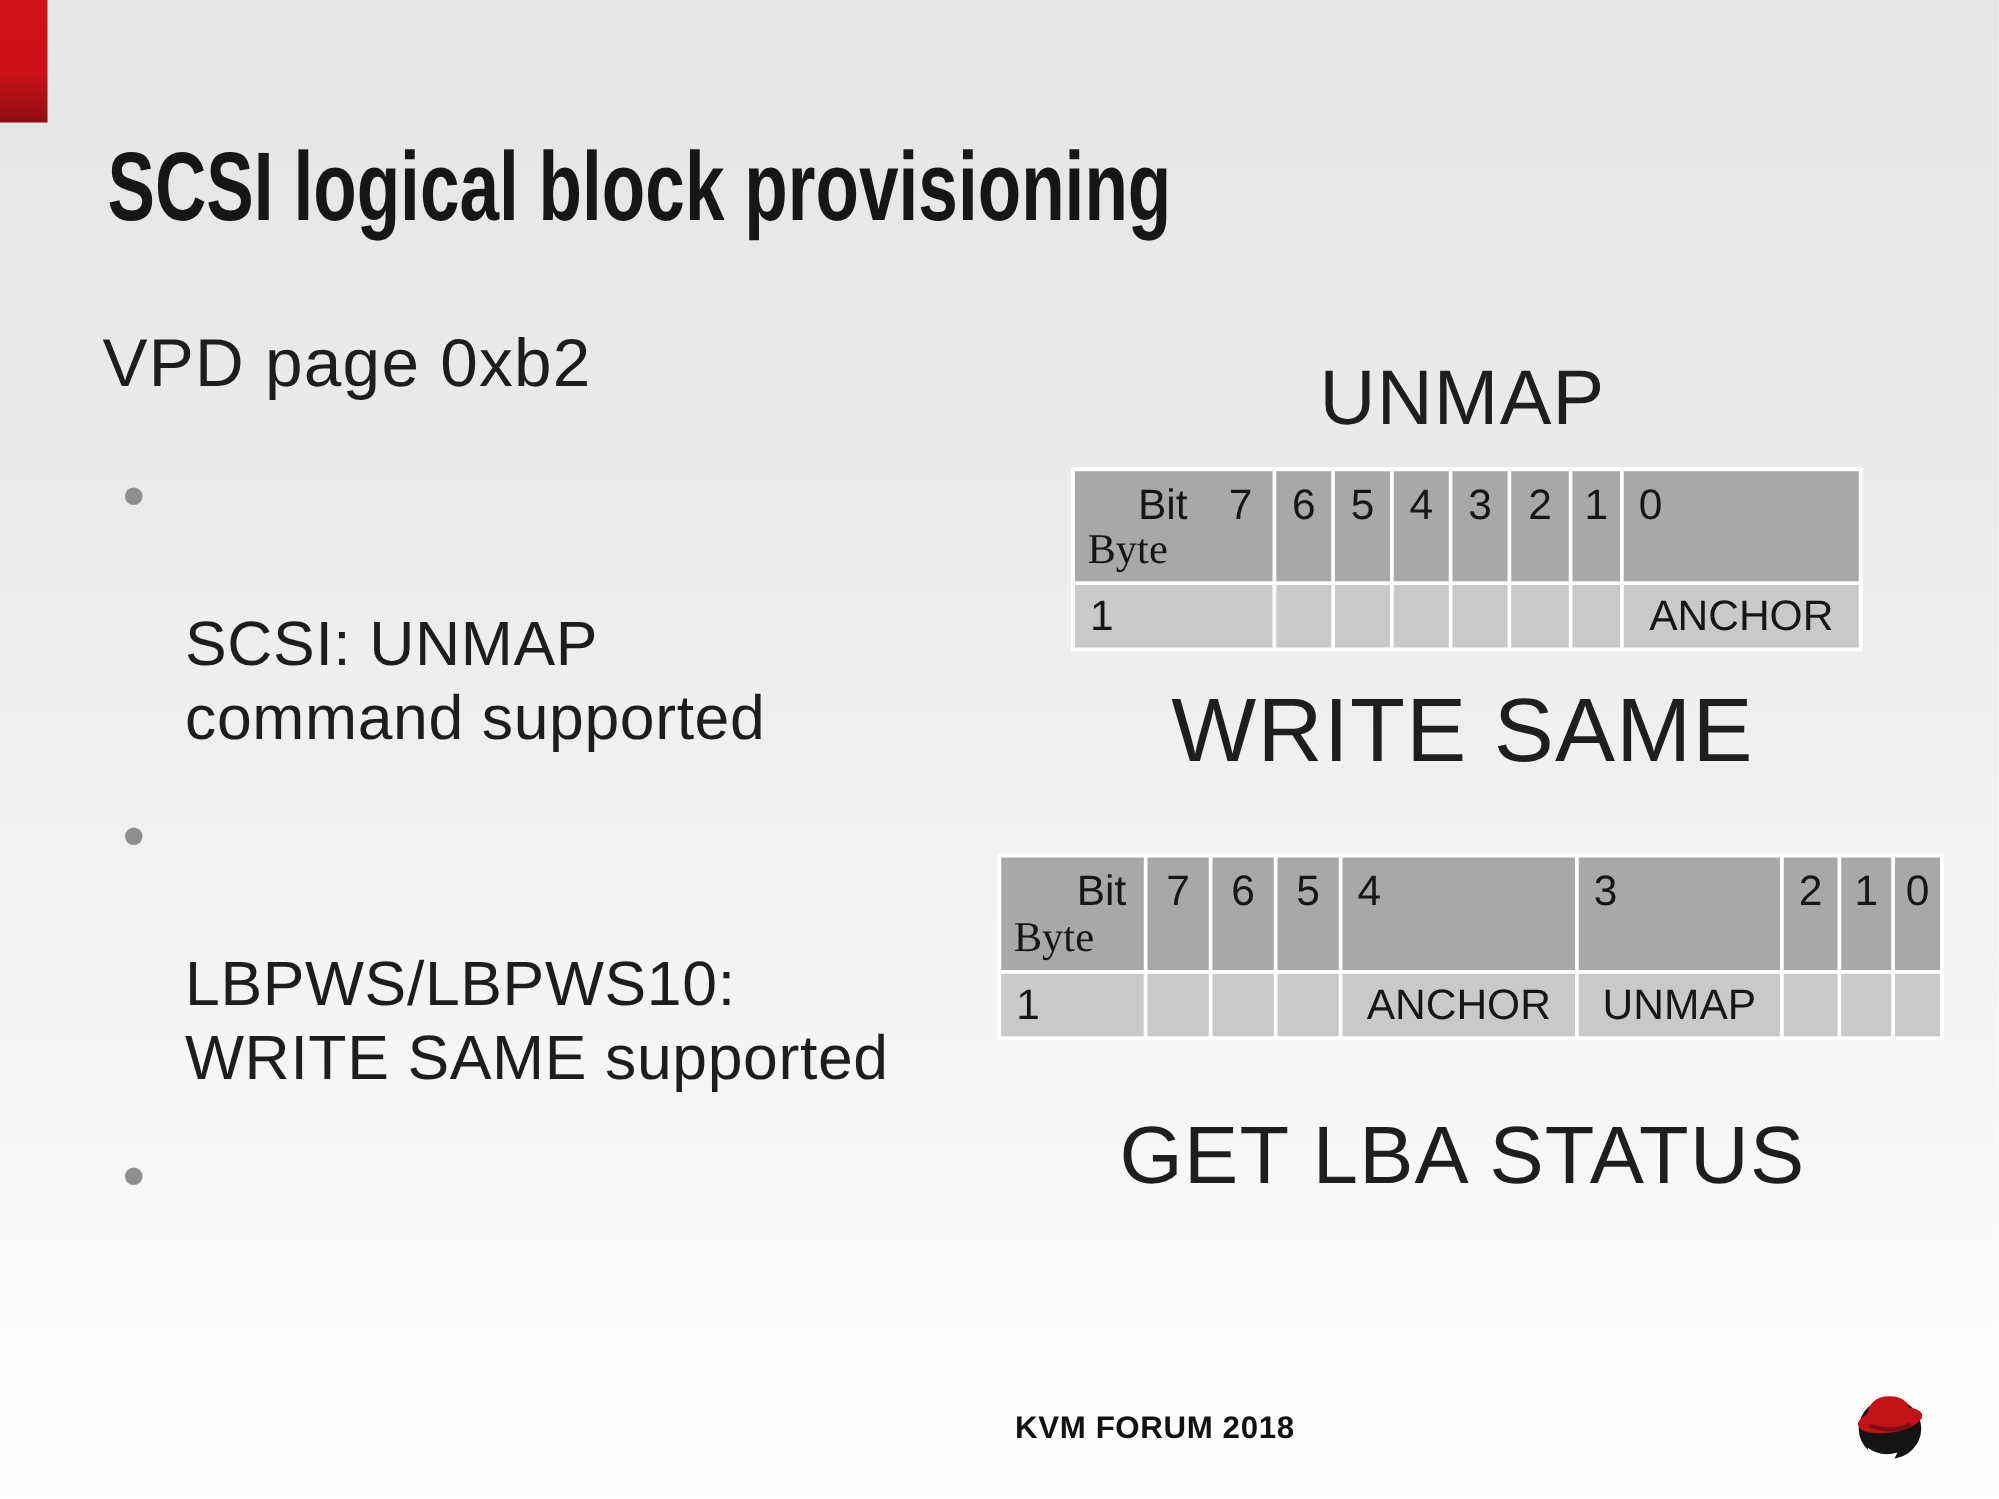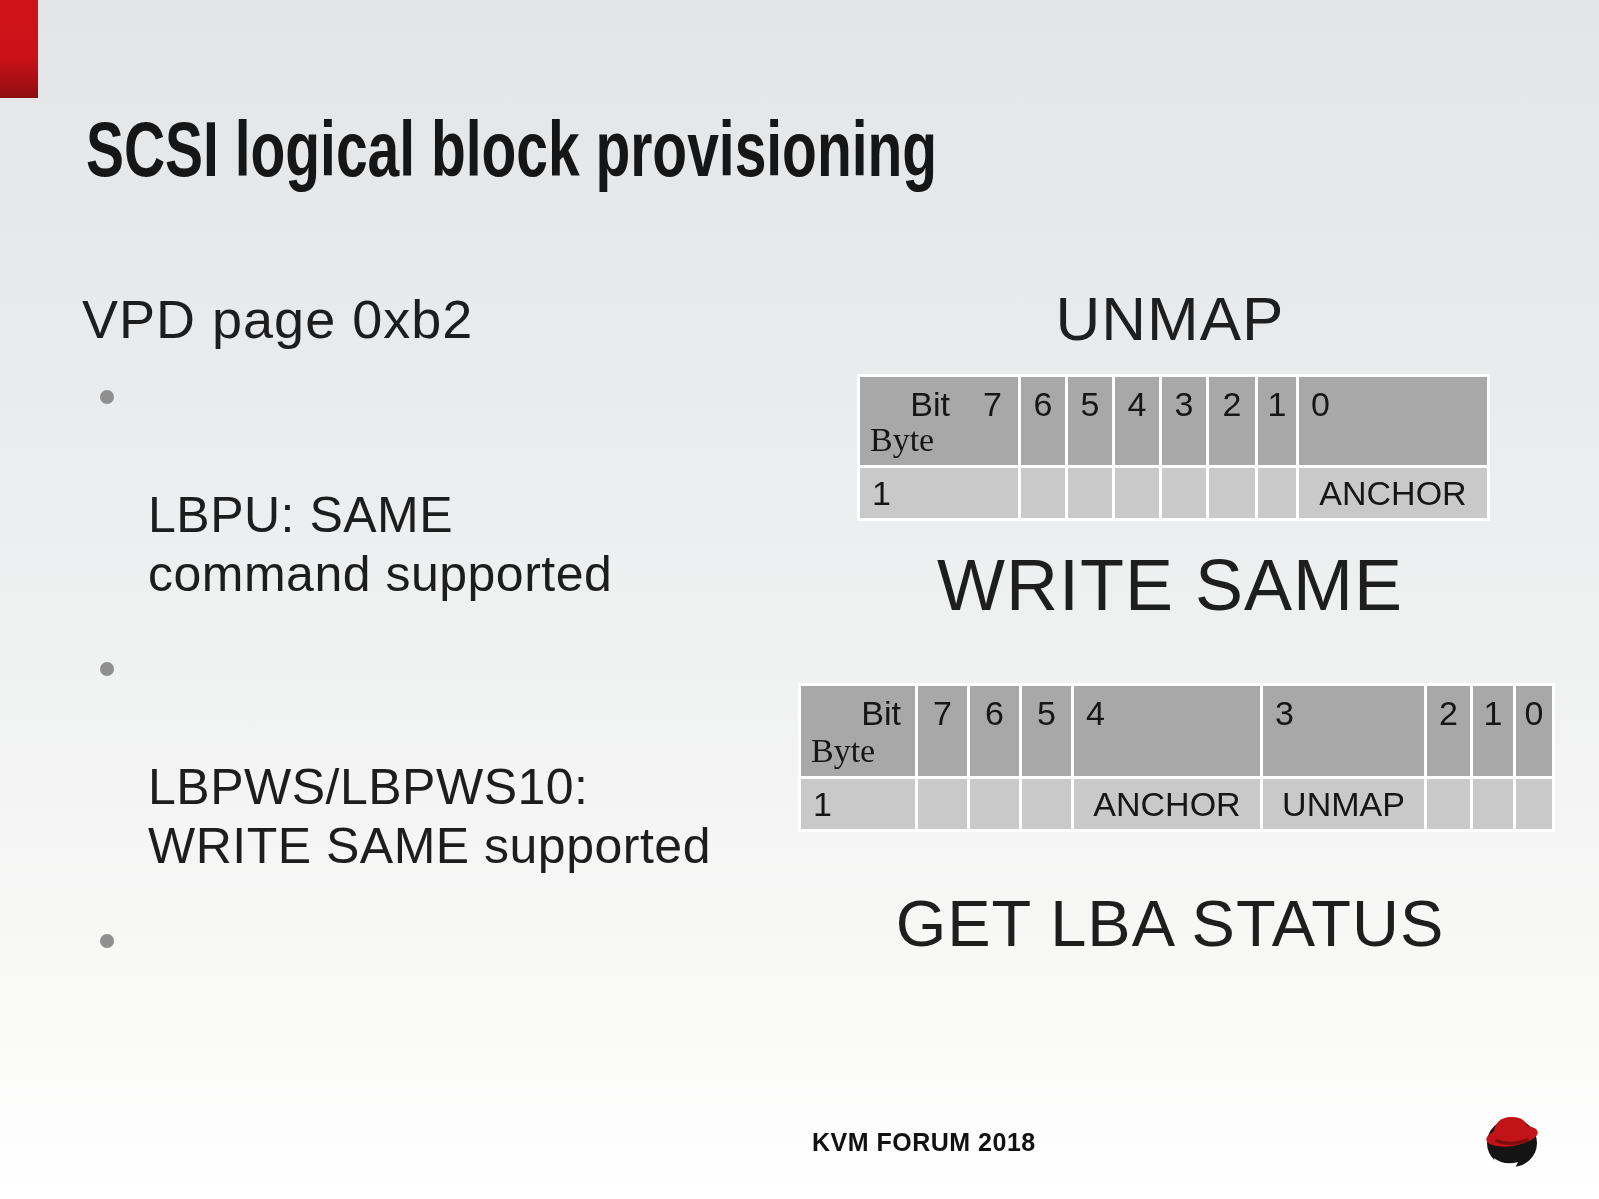--- a/index.html
+++ b/index.html
@@ -12,21 +12,21 @@
   .red-bar {
     position:absolute; left:0; top:0; width:38px; height:98px;
     background:linear-gradient(180deg,#d01319 0%,#cc1118 58%,#8e0e12 100%);
   }
   .title {
     position:absolute; left:86px; top:104px;
     font-size:78px; font-weight:bold; letter-spacing:0px; color:#161616;
     transform:scaleX(0.73); transform-origin:left top; white-space:nowrap;
   }
   .vpd-heading {
-    position:absolute; left:82px; top:288px;
+    position:absolute; left:82px; top:260px;
     font-size:54px; letter-spacing:1px; color:#1d1d1d; white-space:nowrap;
   }
   .bullets {
     position:absolute; left:96px; top:368px; width:700px;
     list-style:none; margin:0; padding:0;
   }
   .bullets li {
     position:relative; padding-left:52px; margin:0 0 36px 0;
     font-size:50px; line-height:59px; letter-spacing:0.5px;
     color:#1d1d1d; white-space:pre-line;
@@ -83,21 +83,21 @@
 
   <div class="red-bar"></div>
 
   <div class="title">SCSI logical block provisioning</div>
 
   <div class="vpd-heading">VPD page 0xb2</div>
 
   <ul class="bullets">
     <li>
       <span class="dot"></span>
-      <span>LBPU: SAME
+      <span>SCSI: UNMAP
 command supported</span>
     </li>
     <li>
       <span class="dot"></span>
       <span>LBPWS/LBPWS10:
 WRITE SAME supported</span>
     </li>
     <li>
       <span class="dot"></span>
     </li>

